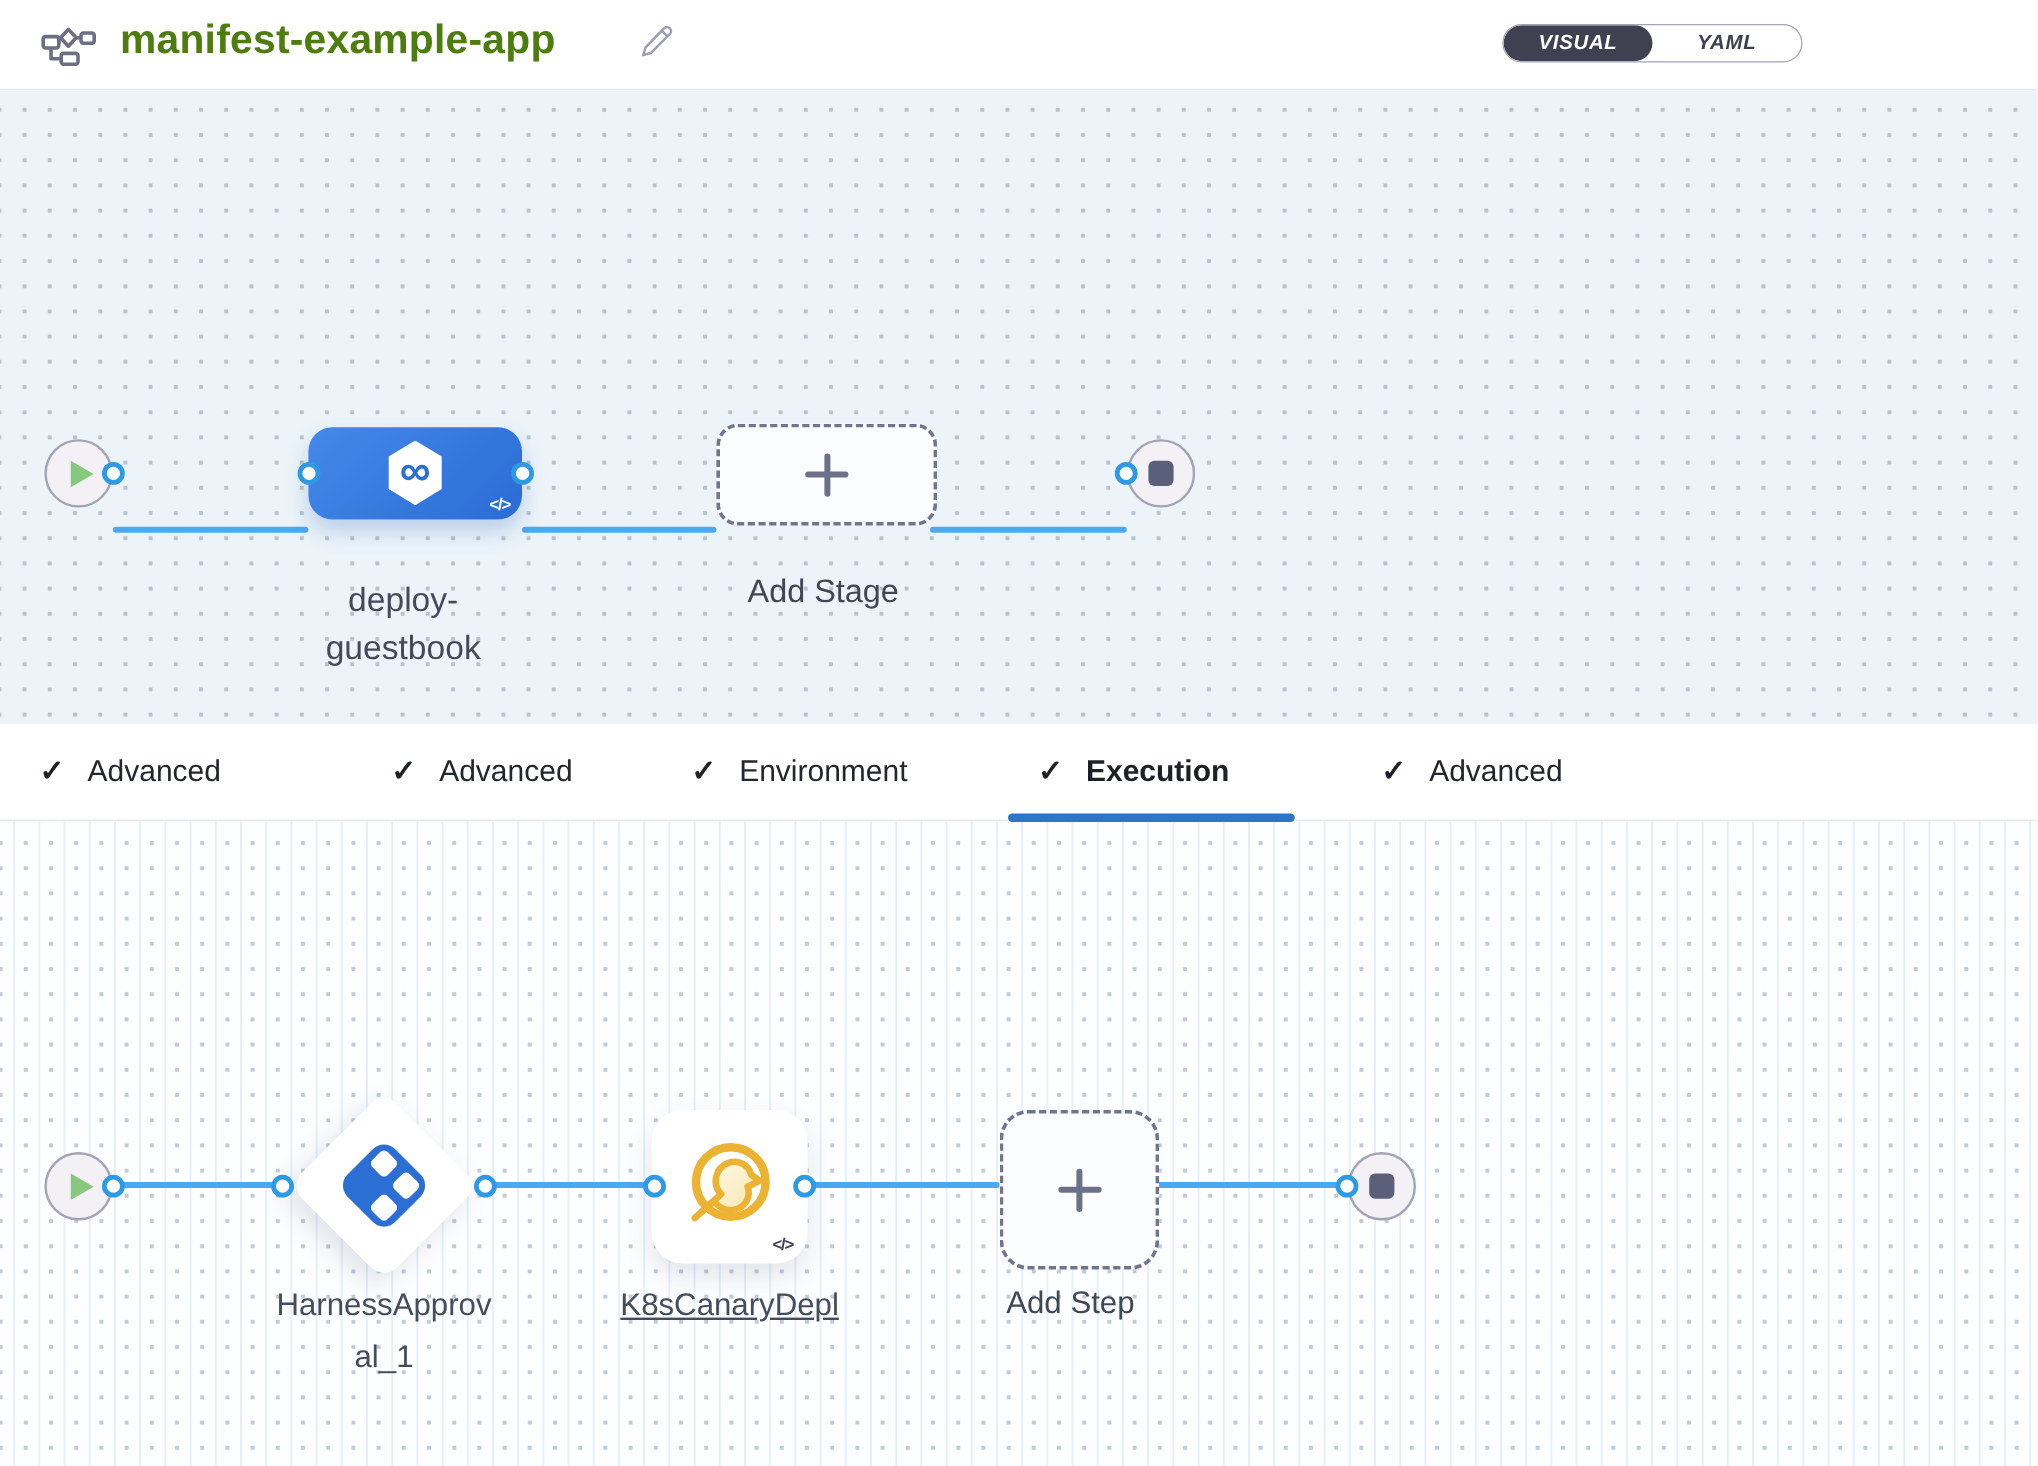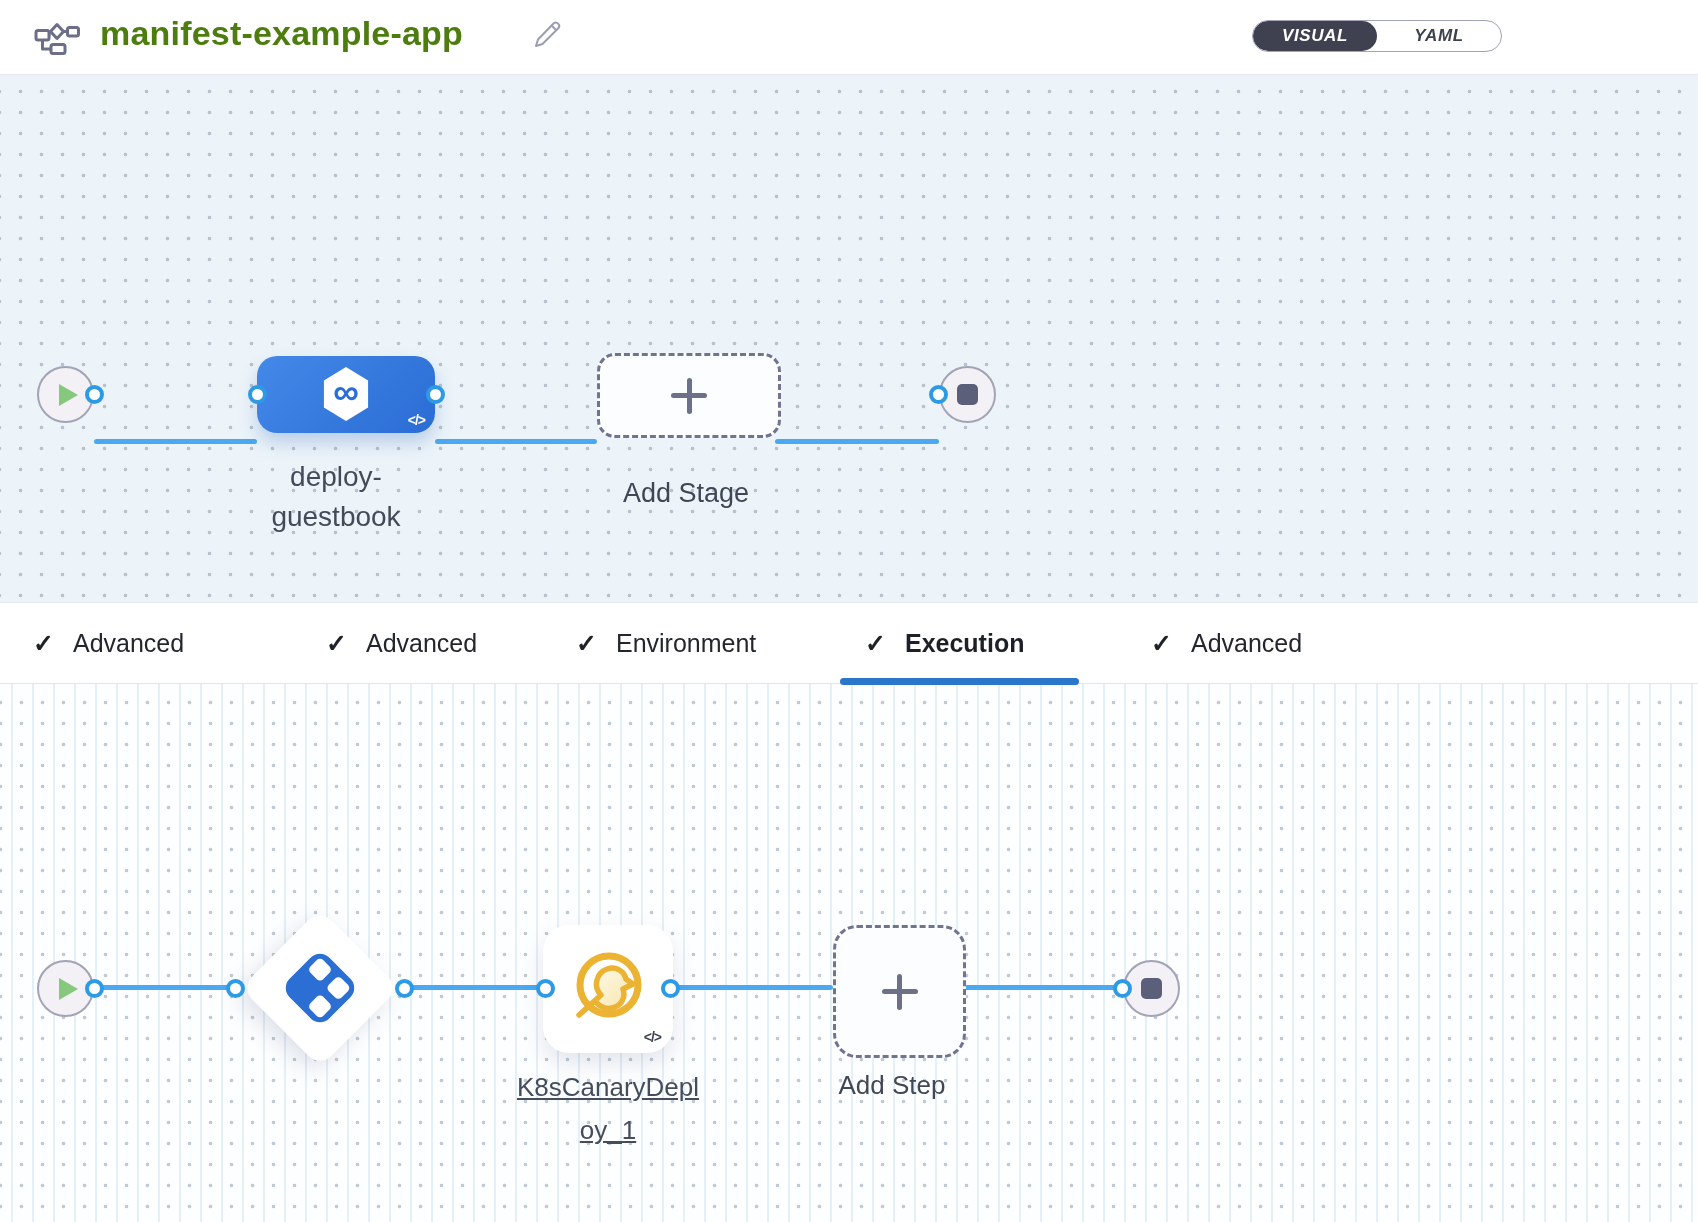--- a/index.html
+++ b/index.html
@@ -203,21 +203,21 @@
   </div>
 
   <div class="dashed-box add-stage-box" style="top:278px;">
     <div class="plus"></div>
   </div>
 
   <div class="endcap" style="left:939px;top:291px;">
     <div class="stop-sq"></div>
   </div>
 
-  <div class="node-label stage-label" style="top:382px;">
+  <div class="node-label stage-label" style="top:405px;">
     <span>deploy-</span>
     <span>guestbook</span>
   </div>
   <div class="node-label addstage-label" style="top:403px;">
     <span>Add Stage</span>
   </div>
 </div>
 
 <div class="tabbar">
   <div class="tab" style="left:33px;">
@@ -284,20 +284,23 @@
   </div>
 
   <div class="dashed-box add-step-box" style="top:241px;">
     <div class="plus"></div>
   </div>
 
   <div class="endcap" style="left:1123px;top:276px;">
     <div class="stop-sq"></div>
   </div>
 
+  <div class="node-label step-label step1-label" style="top:382px;">
+    <span>HarnessApprov</span>
+    <span>al_1</span>
+  </div>
   <div class="node-label step-label step2-label" style="top:382px;">
     <span>K8sCanaryDepl</span>
-    <span>oy_1</span>
   </div>
   <div class="node-label addstep-label" style="top:386px;">
     <span>Add Step</span>
   </div>
 </div>
 
 </body></html>

